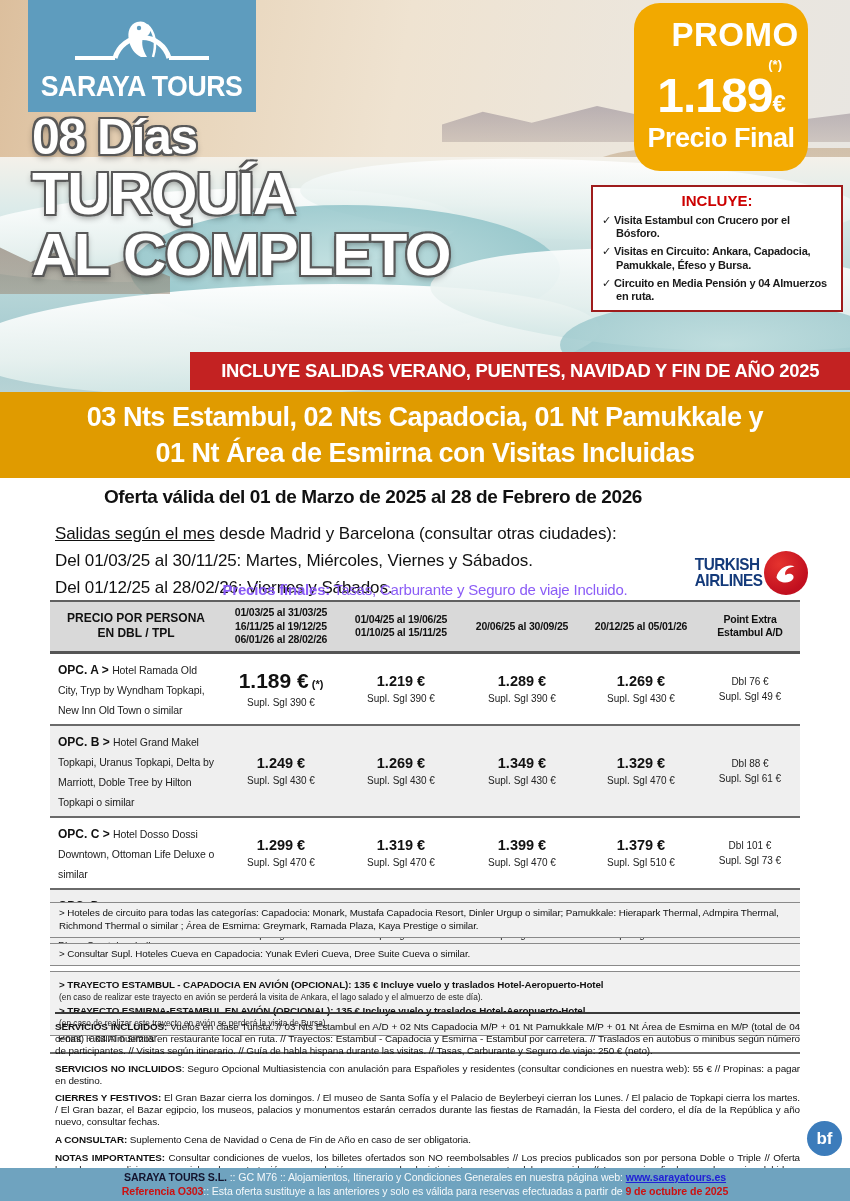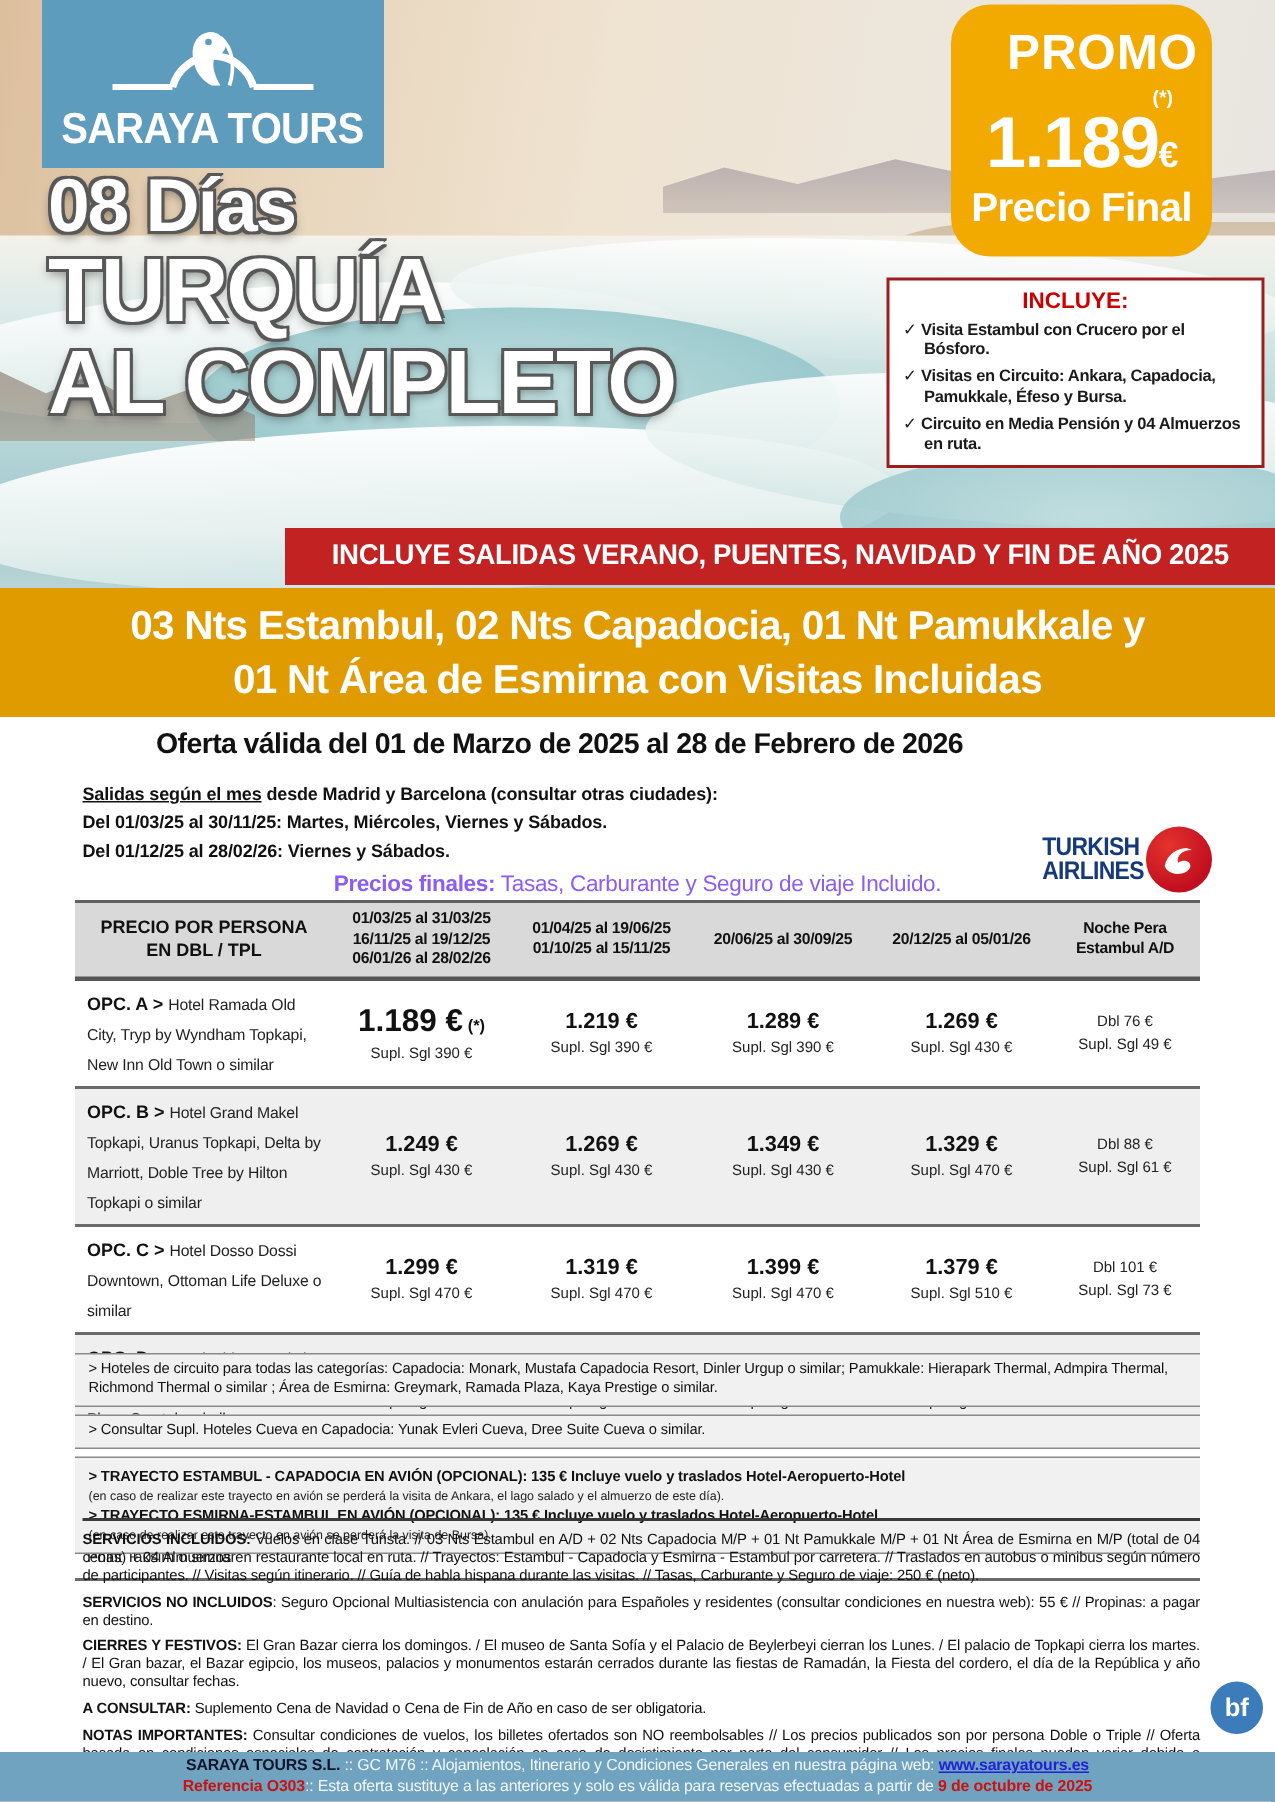--- a/index.html
+++ b/index.html
@@ -60,21 +60,21 @@
     display:flex;align-items:center;justify-content:center;}
   .red-banner span{color:#fff;font-weight:800;font-size:19px;letter-spacing:-.3px;transform:scaleX(.97);white-space:nowrap;}
   
   .gold-banner{position:absolute;left:0;top:392px;width:850px;height:86px;background:#E09B00;
     display:flex;flex-direction:column;align-items:center;justify-content:center;}
   .gold-banner div{color:#fff;font-weight:800;font-size:27px;line-height:1.35;letter-spacing:-.5px;}
   
   .validity{position:absolute;left:0;top:486px;width:746px;text-align:center;
     font-size:19px;font-weight:800;color:#111;letter-spacing:-.4px;}
   
-  .departures{position:absolute;left:55px;top:520px;font-size:12px;color:#111;line-height:1.6;font-weight:700;letter-spacing:-.1px;}
+  .departures{position:absolute;left:55px;top:520px;font-size:17px;color:#111;line-height:1.6;font-weight:400;letter-spacing:-.1px;}
   .departures .u{text-decoration:underline;}
   
   .finalprices{position:absolute;left:0;top:581px;width:850px;text-align:center;font-size:15px;color:#8b5cf6;letter-spacing:-.2px;}
   .finalprices b{font-weight:800;}
   
   .tk-logo{position:absolute;right:42px;top:551px;display:flex;align-items:center;}
   .tk-name{color:#143A7A;font-weight:800;font-size:17px;line-height:.95;text-align:left;transform:scaleX(.9);letter-spacing:-.5px;}
   .tk-circle{width:44px;height:44px;border-radius:50%;margin-left:-2px;
     background:radial-gradient(circle at 35% 30%,#e5332e,#C10F1F 70%);display:flex;align-items:center;justify-content:center;}
   
@@ -227,21 +227,21 @@
               <div class="hl2">01/04/25 al 19/06/25</div>
               <div class="hl2">01/10/25 al 15/11/25</div>
             </th>
             <th>
               <div class="hl2">20/06/25 al 30/09/25</div>
             </th>
             <th>
               <div class="hl2">20/12/25 al 05/01/26</div>
             </th>
             <th>
-              <div class="hl2">Noche Pera</div>
+              <div class="hl2">Point Extra</div>
               <div class="hl2">Estambul A/D</div>
             </th>
           </tr>
       </thead>
       <tbody>
           <tr>
             <td class="cell-name"><span class="opt">OPC. A &gt; </span><span class="hotels">Hotel Ramada Old City, Tryp by Wyndham Topkapi, New Inn Old Town o similar</span></td>
             <td class="cell-price hl">
               <div class="price">1.189 €<span class="ast"> (*)</span></div>
               <div class="supl">Supl. Sgl 390 €</div>

